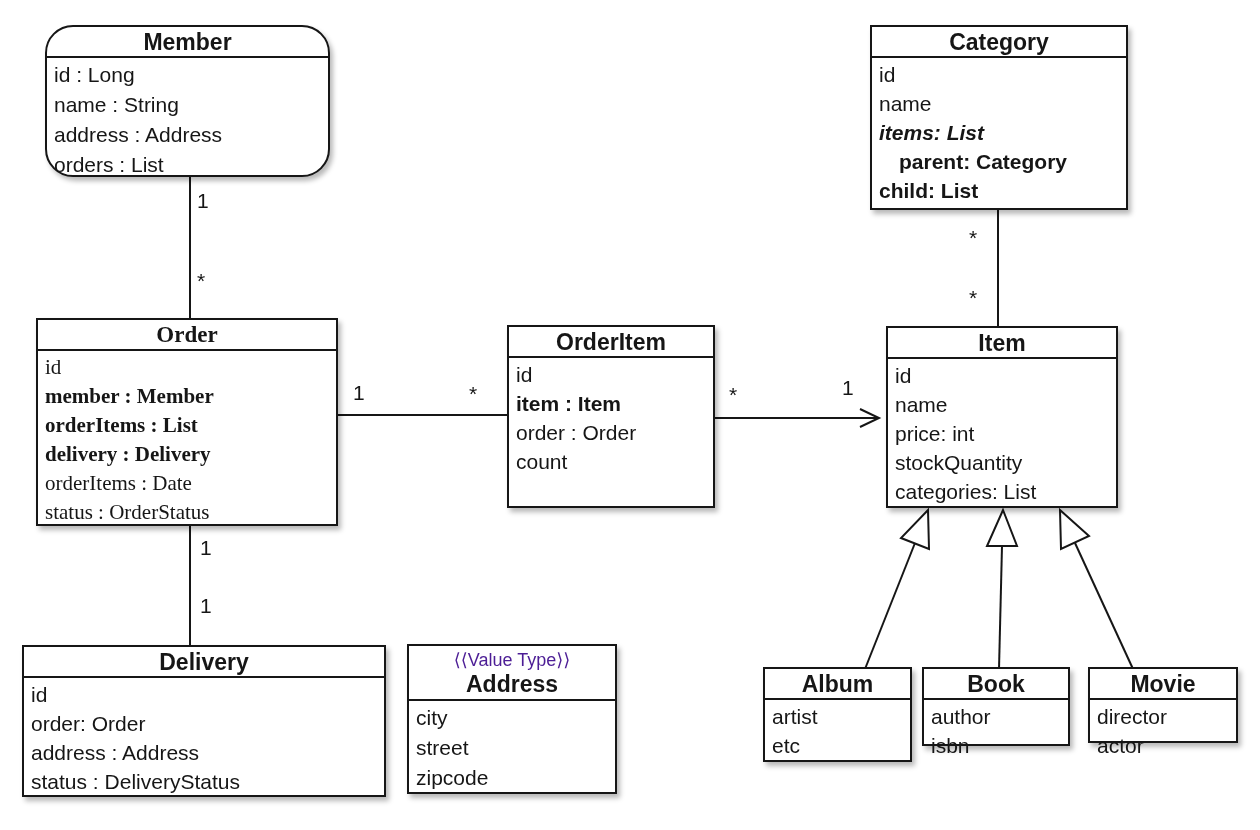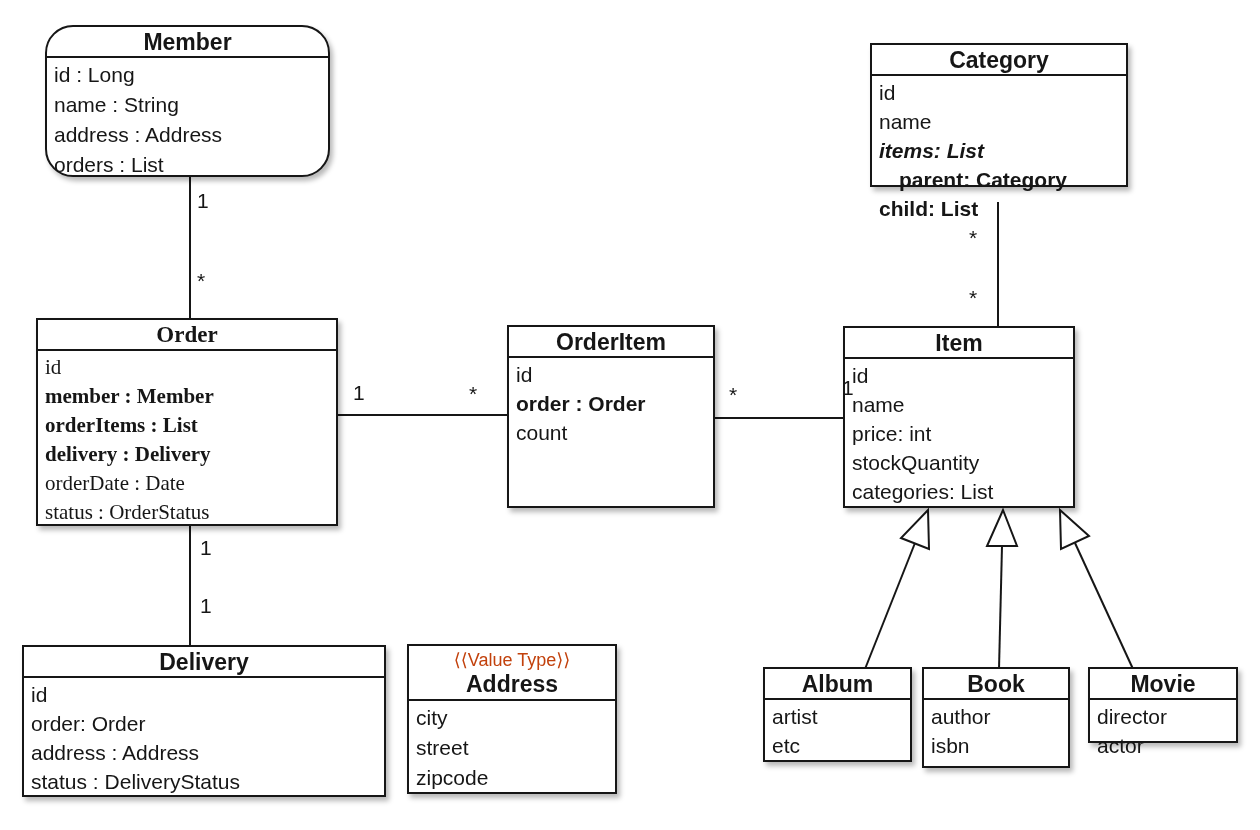--- a/index.html
+++ b/index.html
@@ -29,21 +29,21 @@
     font-size: 23px;
     line-height: 26px;
     padding: 2px 4px 1px 4px;
     white-space: nowrap;
   }
   .uml-header {
     border-bottom: 2px solid #161616;
     text-align: center;
     padding: 3px 4px 2px 4px;
   }
-  .uml-stereotype { font-size: 18px; line-height: 22px; color: #c2410c; white-space: nowrap; }
+  .uml-stereotype { font-size: 18px; line-height: 22px; color: #4c1d95; white-space: nowrap; }
   .uml-header .uml-name { font-weight: bold; font-size: 23px; line-height: 26px; white-space: nowrap; }
   .uml-attrs { padding: 2px 21px 0 7px; }
   .uml-attr { font-size: 21px; line-height: 29px; white-space: nowrap; }
   .member-box .uml-attr, .address-box .uml-attr { line-height: 30px; }
 
   .mult {
     position: absolute;
     z-index: 3;
     font-size: 21px;
     line-height: 22px;
@@ -77,53 +77,54 @@
   <div class="uml-class member-box" style="left:45px; top:25px; width:285px; height:152px;border-radius:28px;">
     <div class="uml-title">Member</div>
     <div class="uml-attrs">
       <div class="uml-attr">id : Long</div>
       <div class="uml-attr">name : String</div>
       <div class="uml-attr">address : Address</div>
       <div class="uml-attr">orders : List</div>
     </div>
   </div>
 
-  <div class="uml-class" style="left:870px; top:43px; width:258px; height:144px;">
+  <div class="uml-class" style="left:870px; top:25px; width:258px; height:185px;">
     <div class="uml-title">Category</div>
     <div class="uml-attrs">
       <div class="uml-attr">id</div>
       <div class="uml-attr">name</div>
       <div class="uml-attr" style="font-weight: bold; font-style: italic;">items: List</div>
       <div class="uml-attr" style="font-weight: bold; margin-left: 20px;">parent: Category</div>
       <div class="uml-attr" style="font-weight: bold;">child: List</div>
     </div>
   </div>
 
   <div class="uml-class" style="left:36px; top:318px; width:302px; height:208px;font-family:Liberation Serif, serif;">
     <div class="uml-title">Order</div>
     <div class="uml-attrs">
       <div class="uml-attr">id</div>
       <div class="uml-attr" style="font-weight: bold;">member : Member</div>
       <div class="uml-attr" style="font-weight: bold;">orderItems : List</div>
       <div class="uml-attr" style="font-weight: bold;">delivery : Delivery</div>
-      <div class="uml-attr">orderDate : Date</div>
+      <div class="uml-attr">orderItems : Date</div>
       <div class="uml-attr">status : OrderStatus</div>
     </div>
   </div>
 
   <div class="uml-class" style="left:507px; top:325px; width:208px; height:183px;">
     <div class="uml-title">OrderItem</div>
     <div class="uml-attrs">
       <div class="uml-attr">id</div>
-      <div class="uml-attr" style="font-weight: bold;">order : Order</div>
+      <div class="uml-attr" style="font-weight: bold;">item : Item</div>
+      <div class="uml-attr" style="font-weight: normal;">order : Order</div>
       <div class="uml-attr">count</div>
     </div>
   </div>
 
-  <div class="uml-class" style="left:843px; top:326px; width:232px; height:182px;">
+  <div class="uml-class" style="left:886px; top:326px; width:232px; height:182px;">
     <div class="uml-title">Item</div>
     <div class="uml-attrs">
       <div class="uml-attr">id</div>
       <div class="uml-attr">name</div>
       <div class="uml-attr">price: int</div>
       <div class="uml-attr">stockQuantity</div>
       <div class="uml-attr">categories: List</div>
     </div>
   </div>
 
@@ -150,21 +151,21 @@
   </div>
 
   <div class="uml-class" style="left:763px; top:667px; width:149px; height:95px;">
     <div class="uml-title">Album</div>
     <div class="uml-attrs">
       <div class="uml-attr">artist</div>
       <div class="uml-attr">etc</div>
     </div>
   </div>
 
-  <div class="uml-class" style="left:922px; top:667px; width:148px; height:101px;">
+  <div class="uml-class" style="left:922px; top:667px; width:148px; height:79px;">
     <div class="uml-title">Book</div>
     <div class="uml-attrs">
       <div class="uml-attr">author</div>
       <div class="uml-attr">isbn</div>
     </div>
   </div>
 
   <div class="uml-class" style="left:1088px; top:667px; width:150px; height:76px;">
     <div class="uml-title">Movie</div>
     <div class="uml-attrs">

